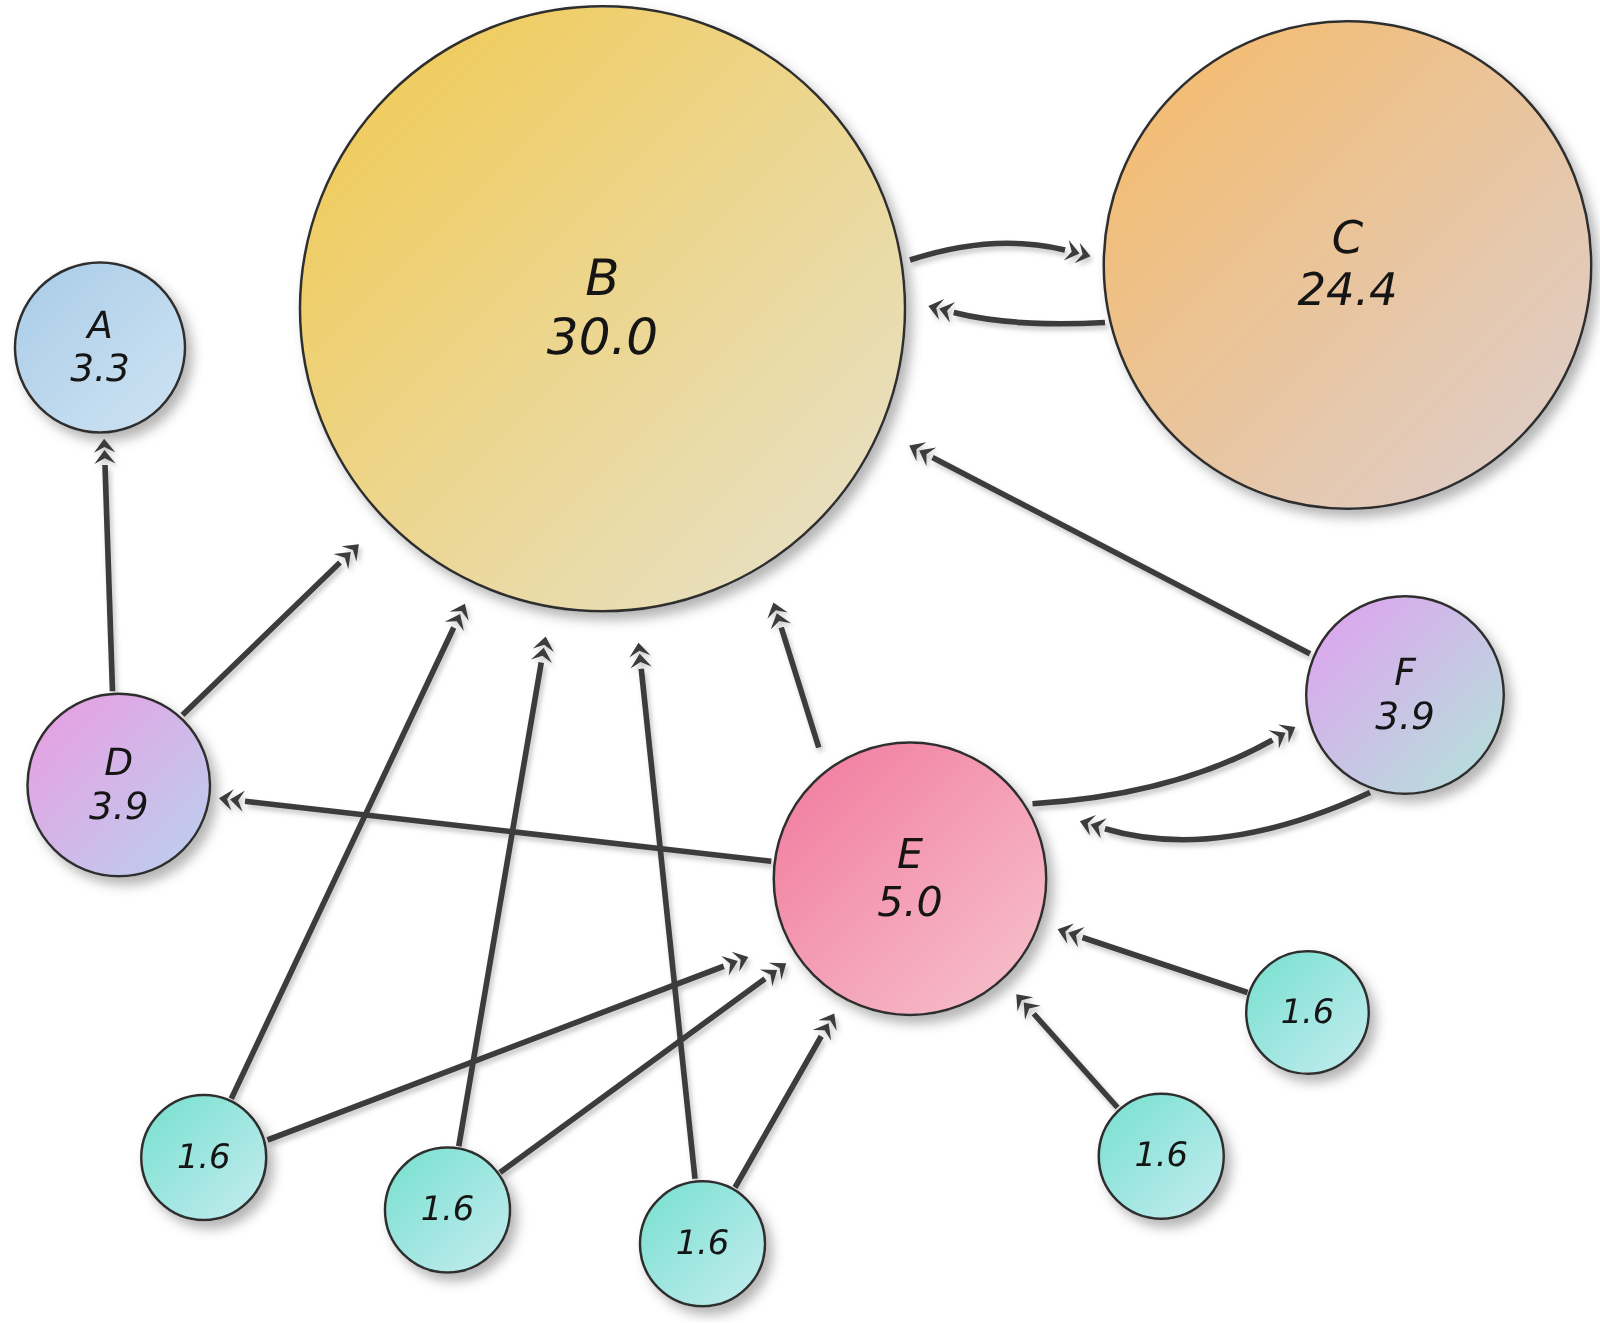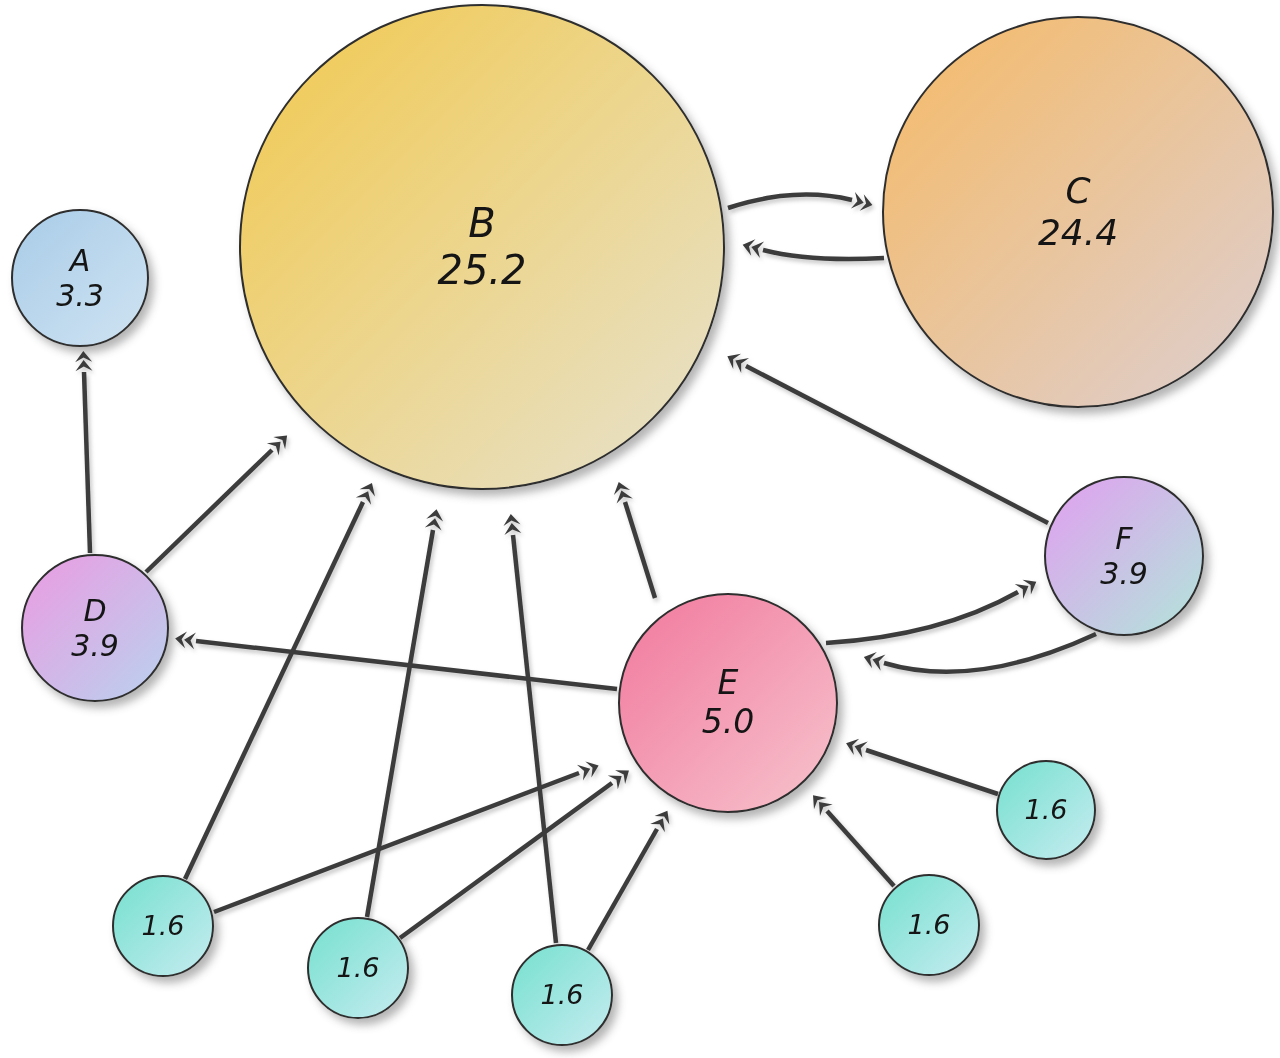--- a/index.html
+++ b/index.html
@@ -62,21 +62,21 @@
       <path d="M 367,917 L 433,530" class="edge" stroke="#3c3c3c" marker-end="url(#arrowhead)"></path>
       <path d="M 556,943 L 513,535" class="edge" stroke="#3c3c3c" marker-end="url(#arrowhead)"></path>
     </svg>
 
 <div class="node" style="left: 11px; top: 209px; width: 138px; height: 138px; background: linear-gradient(135deg, rgb(169, 204, 232), rgb(207, 227, 242)); font-size: 30px;">
       <span class="lbl">A</span>
       <span class="val">3.3</span>
     </div>
     <div class="node" style="left: 239px; top: 4px; width: 486px; height: 486px; background: linear-gradient(135deg, rgb(242, 201, 78), rgb(230, 226, 207)); font-size: 40px;">
       <span class="lbl">B</span>
-      <span class="val">25.2</span>
+      <span class="val">30.0</span>
     </div>
     <div class="node" style="left: 882px; top: 16px; width: 392px; height: 392px; background: linear-gradient(135deg, rgb(246, 186, 102), rgb(221, 207, 210)); font-size: 36px;">
       <span class="lbl">C</span>
       <span class="val">24.4</span>
     </div>
     <div class="node" style="left: 21px; top: 554px; width: 148px; height: 148px; background: linear-gradient(135deg, rgb(235, 155, 226), rgb(185, 210, 238)); font-size: 30px;">
       <span class="lbl">D</span>
       <span class="val">3.9</span>
     </div>
     <div class="node" style="left: 618px; top: 593px; width: 220px; height: 220px; background: linear-gradient(135deg, rgb(241, 120, 157), rgb(247, 196, 205)); font-size: 33px;">

